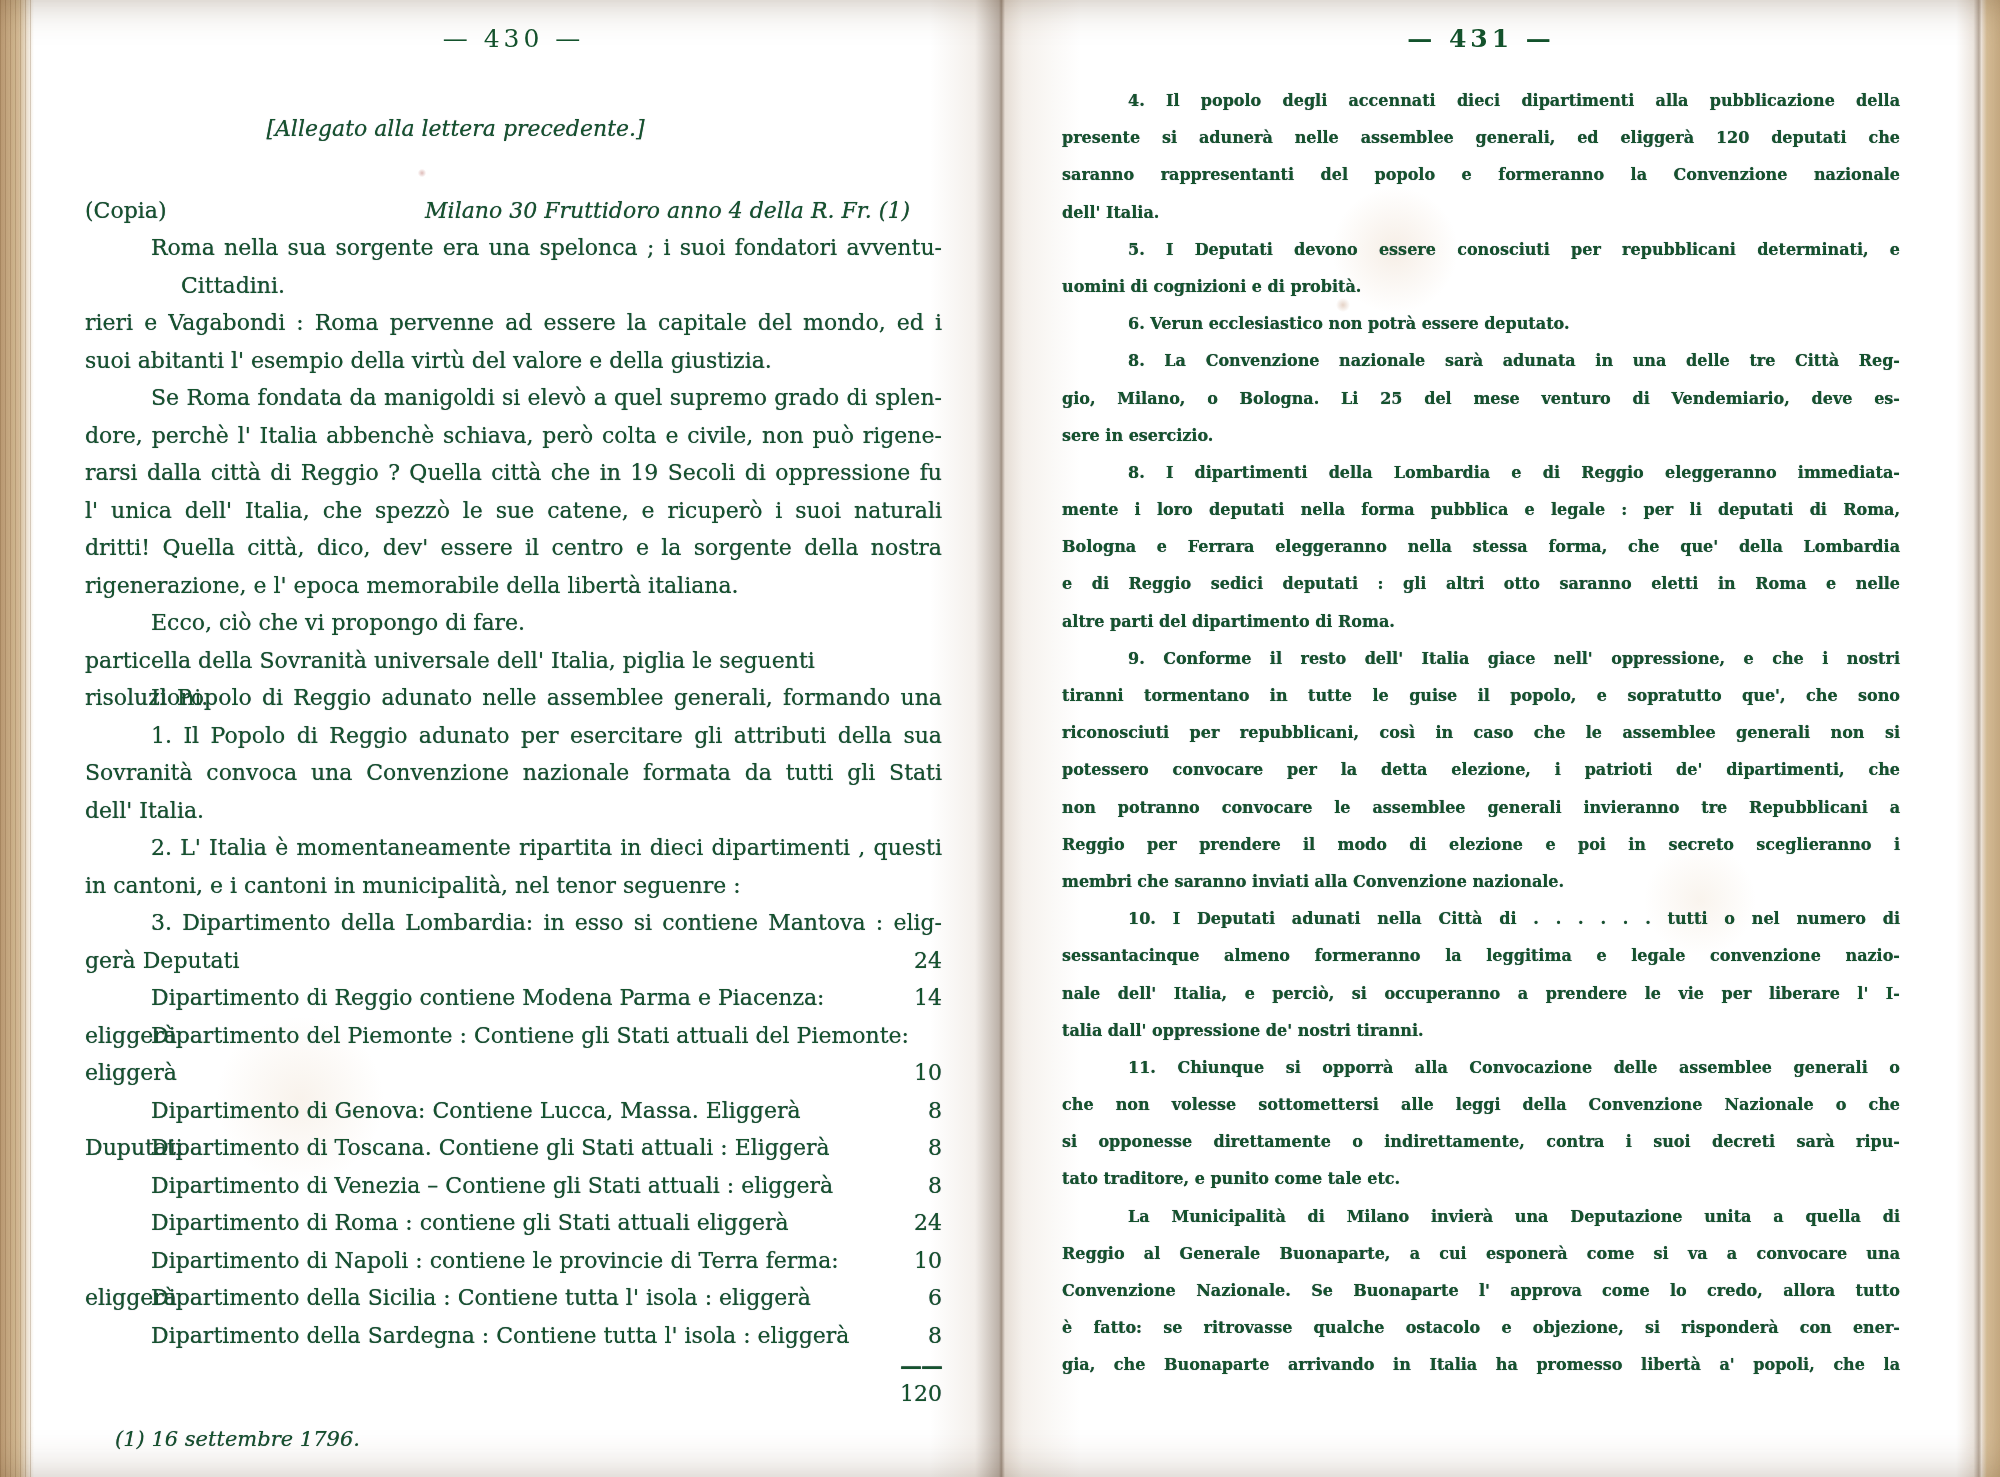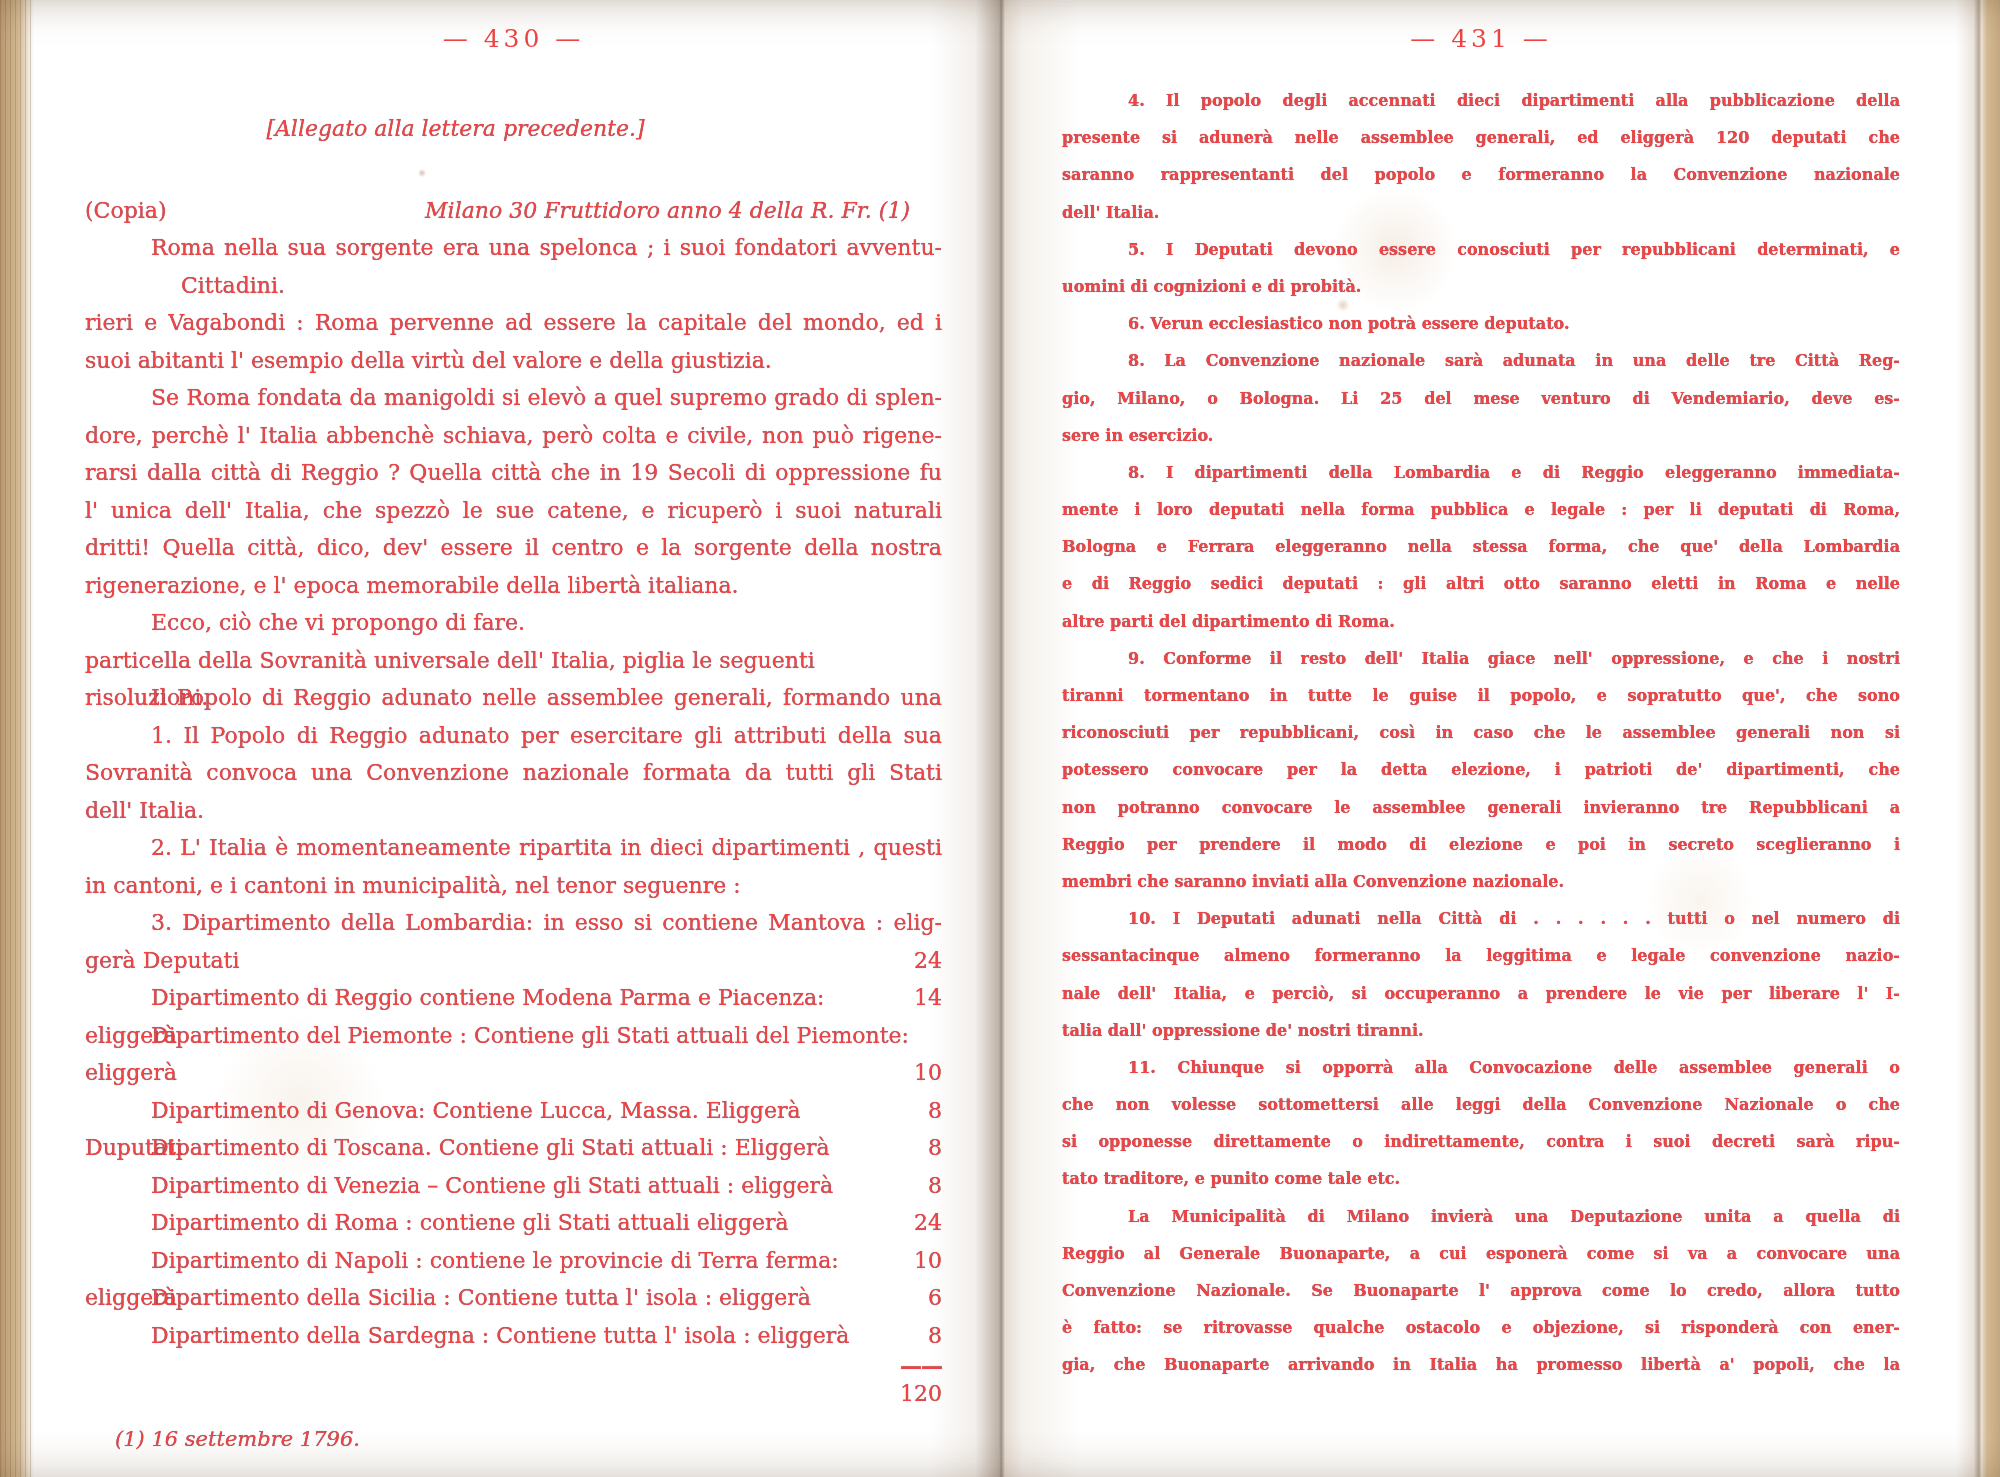--- a/index.html
+++ b/index.html
@@ -1,20 +1,20 @@
 <!DOCTYPE html>
 <html><head>
 <meta charset="utf-8">
 <style>
   html,body{margin:0;padding:0;}
   body{width:2000px;height:1477px;overflow:hidden;}
   .book{
     position:relative;width:2000px;height:1477px;
     font-family:"DejaVu Serif","Liberation Serif",serif;
-    color:#ef4444;
+    color:#14532d;
     background:
       radial-gradient(ellipse 900px 500px at 18% 12%, rgba(255,244,222,.25), transparent 70%),
       radial-gradient(ellipse 1000px 700px at 78% 40%, rgba(255,240,214,.22), transparent 70%),
       radial-gradient(ellipse 700px 400px at 60% 95%, rgba(170,130,90,.12), transparent 70%),
       radial-gradient(ellipse 500px 380px at 8% 80%, rgba(165,128,92,.14), transparent 70%),
       linear-gradient(90deg,#d3b democratic58f 0%, #dfc7a3 0%, #e4cfab 30%, #e3cdaa 48%, #e0c9a5 52%, #e6d2b0 75%, #e2ccaa 96%, #d9bf98 100%),
       #e2ccaa;
   }
   
   .book::before{
@@ -46,21 +46,21 @@
   }
   .vignette{position:absolute;inset:0;pointer-events:none;
     box-shadow:inset 0 18px 40px -18px rgba(90,60,30,.35), inset 0 -20px 45px -20px rgba(90,60,30,.30);}
 
   .page{position:absolute;top:18px;}
   .lp{left:85px;width:857px;}
   .rp{left:1062px;width:838px;}
 
   .pagenum{height:42px;line-height:42px;text-align:center;font-size:25px;letter-spacing:4px;}
   .lp .pagenum{margin-bottom:50px;}
-  .rp .pagenum{margin-bottom:22px;}
+  .rp .pagenum{margin-bottom:22px;font-weight:bold;}
 
   .line{height:37.5px;line-height:37.5px;font-size:22px;
     text-shadow:0 0 .7px rgba(62,56,86,.85);}
   .rp .line{height:37.2px;line-height:37.2px;font-size:16px;font-weight:bold;}
   .j{text-align:justify;text-align-last:justify;}
   .indent{text-indent:66px;}
   .salutation{padding-left:96px;}
   .bracket-heading{font-style:italic;text-align:center;transform:translateX(-58px);}
   .split{display:flex;justify-content:space-between;padding-right:32px;margin-top:44px;}
   .split .dateline{font-style:italic;}

